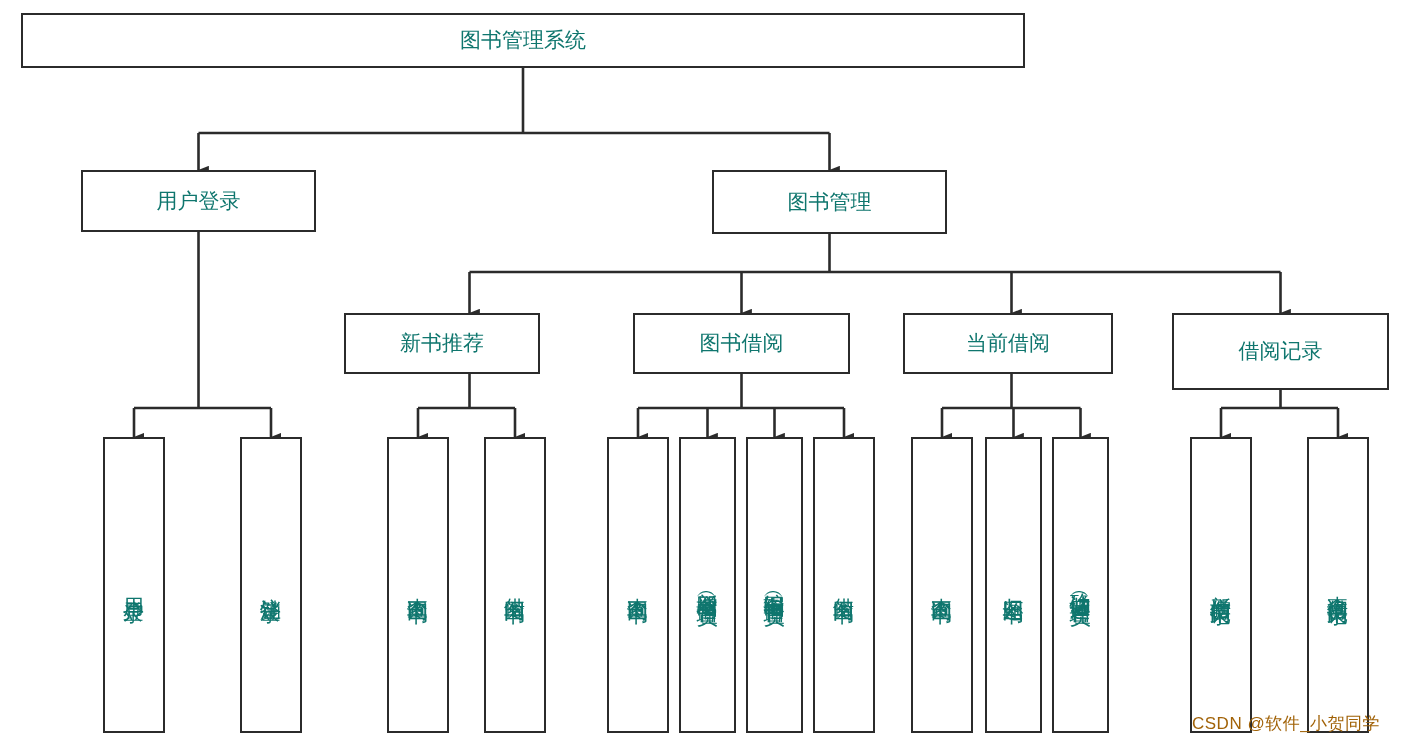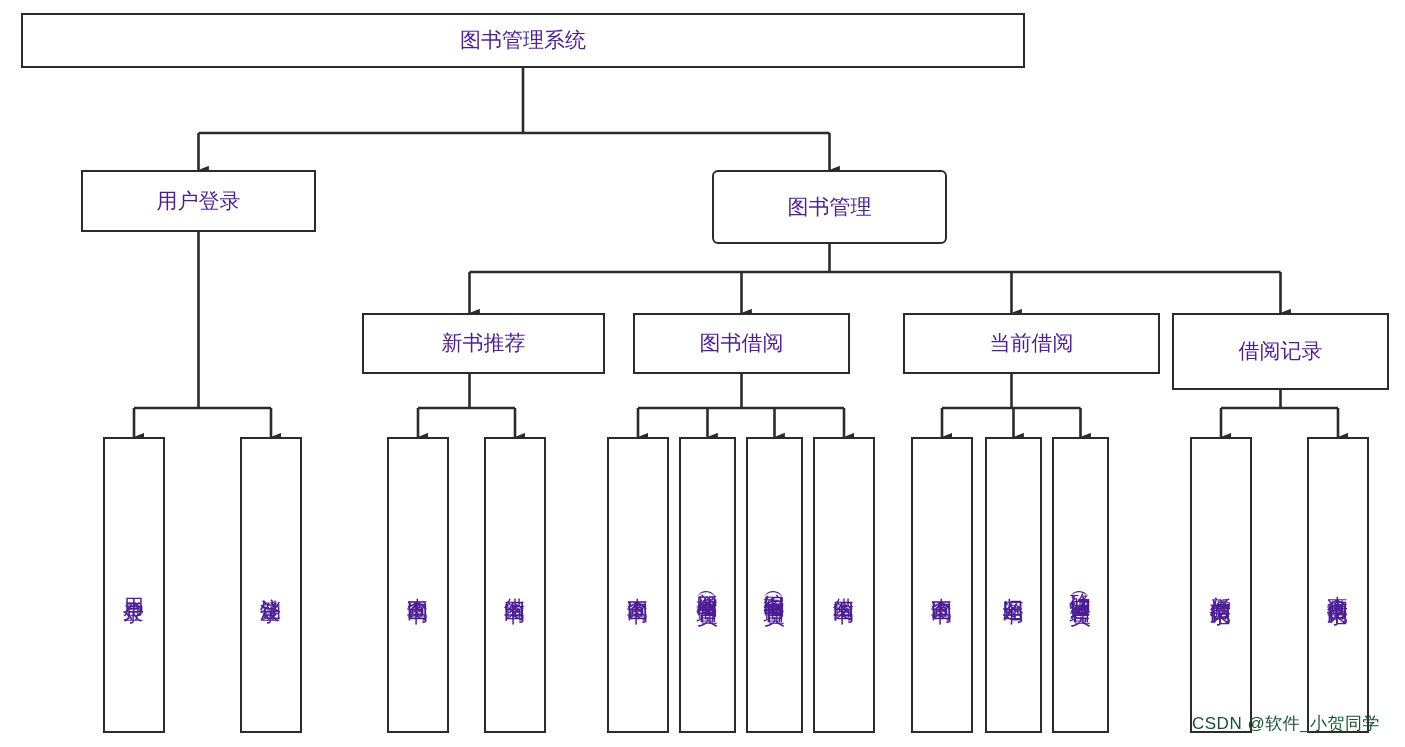--- a/index.html
+++ b/index.html
@@ -30,21 +30,21 @@
     position: absolute;
     box-sizing: border-box;
     background: #ffffff;
     border: 2px solid #2b2b2b;
     display: flex;
     align-items: center;
     justify-content: center;
     overflow: hidden;
   }
   .node .node-label {
-    color: #4c1d95;
+    color: #0f766e;
     text-align: center;
     line-height: 1.18;
     white-space: nowrap;
   }
   .node.horiz .node-label {
     font-size: 21px;
   }
   .node.vert {
     align-items: center;
     justify-content: center;
@@ -54,21 +54,21 @@
     text-orientation: upright;
     font-size: 21px;
     letter-spacing: 2px;
     line-height: 1;
   }
   .watermark {
     position: absolute;
     left: 1192px;
     top: 712px;
     font-size: 17px;
-    color: #14532d;
+    color: #a16207;
     white-space: nowrap;
     letter-spacing: 0.5px;
   }
 </style>
 </head>
 <body>
 
 <div id="diagram-root">
 
   <svg class="layer" viewBox="0 0 1405 747" xmlns="http://www.w3.org/2000/svg">
@@ -114,30 +114,30 @@
       </g>
   </svg>
 
   <div id="nodes">
       <div class="node horiz" style="left: 21px; top: 13px; width: 1004px; height: 55px;">
         <span class="node-label">图书管理系统</span>
       </div>
       <div class="node horiz" style="left: 81px; top: 170px; width: 235px; height: 62px;">
         <span class="node-label">用户登录</span>
       </div>
-      <div class="node horiz" style="left: 712px; top: 170px; width: 235px; height: 74px; border-radius: 6px;">
+      <div class="node horiz" style="left: 712px; top: 170px; width: 235px; height: 64px;">
         <span class="node-label">图书管理</span>
       </div>
-      <div class="node horiz" style="left: 362px; top: 313px; width: 243px; height: 61px;">
+      <div class="node horiz" style="left: 344px; top: 313px; width: 196px; height: 61px;">
         <span class="node-label">新书推荐</span>
       </div>
       <div class="node horiz" style="left: 633px; top: 313px; width: 217px; height: 61px; align-items: center;">
         <span class="node-label">图书借阅</span>
       </div>
-      <div class="node horiz" style="left: 903px; top: 313px; width: 257px; height: 61px;">
+      <div class="node horiz" style="left: 903px; top: 313px; width: 210px; height: 61px;">
         <span class="node-label">当前借阅</span>
       </div>
       <div class="node horiz" style="left: 1172px; top: 313px; width: 217px; height: 77px;">
         <span class="node-label">借阅记录</span>
       </div>
       <div class="node vert" style="left: 103px; top: 437px; width: 62px; height: 296px;">
         <span class="node-label">用户登录</span>
       </div>
       <div class="node vert" style="left: 240px; top: 437px; width: 62px; height: 296px;">
         <span class="node-label">注销登录</span>

